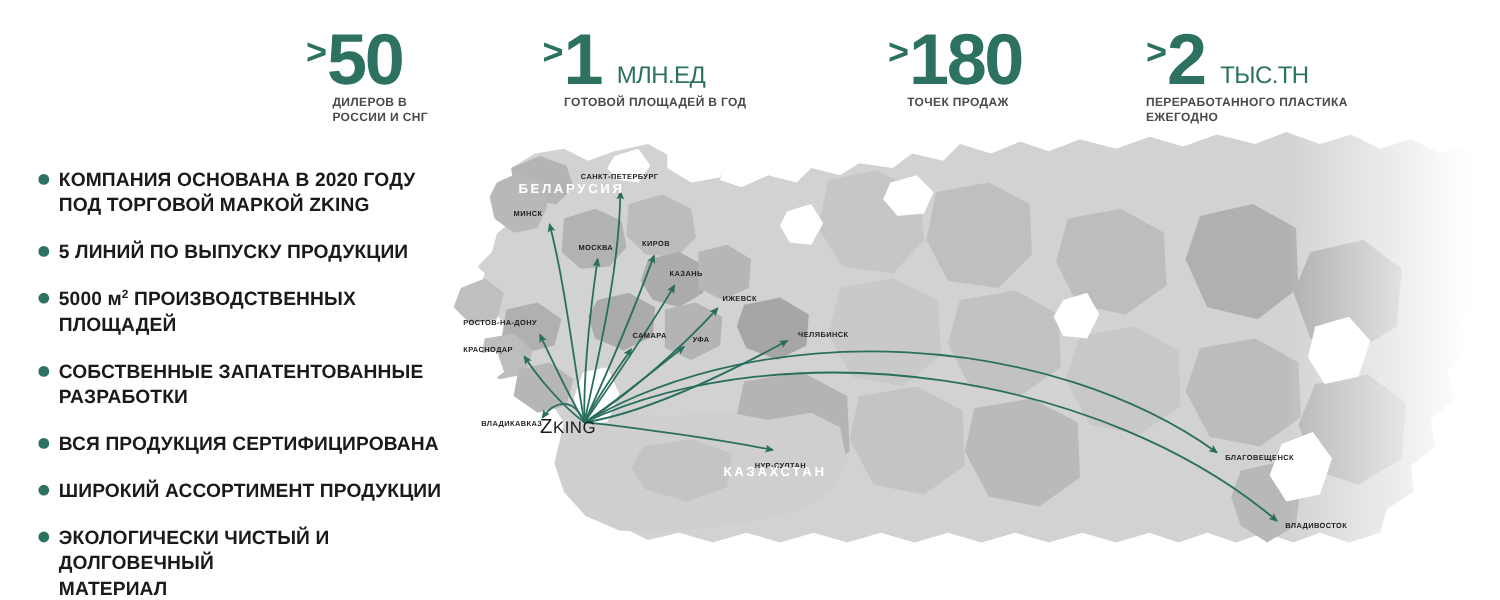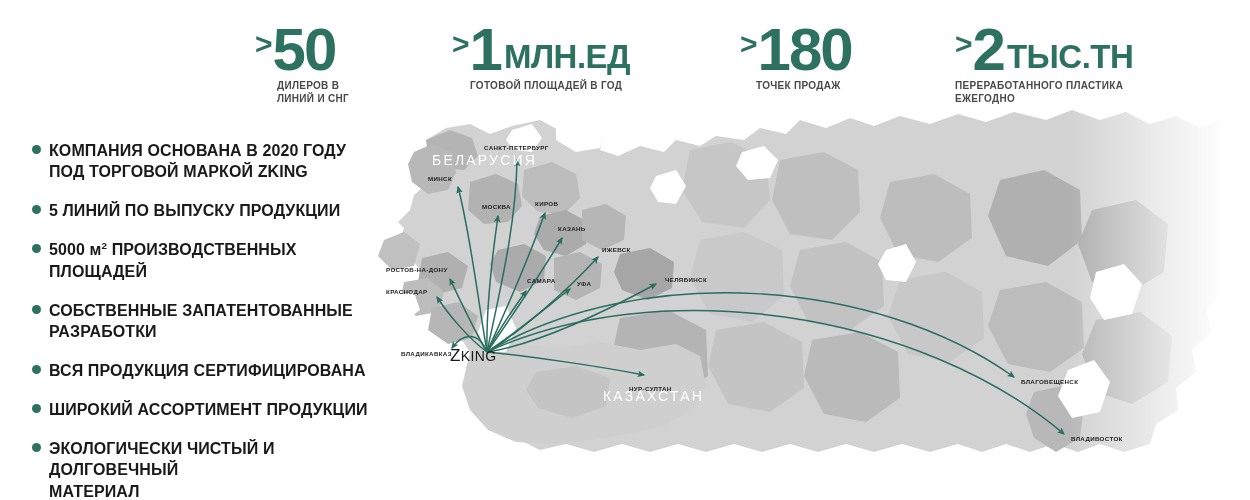--- a/index.html
+++ b/index.html
@@ -48,27 +48,27 @@
   }
   .stat-num {
     color: #2d7161;
     font-size: 60px;
     font-weight: 700;
     line-height: 0.85;
     letter-spacing: -2px;
   }
   .stat-unit {
     color: #2d7161;
-    font-size: 33px;
-    font-weight: 700;
+    font-size: 20px;
+    font-weight: 400;
     line-height: 1;
     letter-spacing: -0.5px;
     position: relative;
     top: -2px;
-    margin-left: 3px;
+    margin-left: 13px;
   }
   .stat-caption {
     color: #4a4a4a;
     font-size: 10px;
     font-weight: 700;
     line-height: 1.25;
     letter-spacing: 0.3px;
     margin-top: 5px;
     white-space: pre-line;
   }
@@ -116,22 +116,22 @@
     position: absolute;
     font-size: 6.2px;
     font-weight: 700;
     letter-spacing: 0.35px;
     color: #1e1e1e;
     white-space: nowrap;
     z-index: 4;
   }
   .region-label {
     position: absolute;
-    font-size: 14px;
-    font-weight: 400;
+    font-size: 11px;
+    font-weight: 700;
     letter-spacing: 2.2px;
     color: #ffffff;
     white-space: nowrap;
     z-index: 4;
   }
   #hub-label {
     position: absolute;
     left: 450px; top: 346px;
     font-size: 14px;
     font-weight: 400;
@@ -282,21 +282,21 @@
 
 <div id="stats-row">
 
   <div class="stat-block" id="stat-dealers">
     <div class="stat-top">
       <span class="stat-gt">&gt;</span>
       <span class="stat-num">50</span>
       <span class="stat-unit"></span>
     </div>
     <div class="stat-caption">ДИЛЕРОВ В
-ЛИНИЙ И СНГ</div>
+РОССИИ И СНГ</div>
   </div>
 
   <div class="stat-block" id="stat-output">
     <div class="stat-top">
       <span class="stat-gt">&gt;</span>
       <span class="stat-num">1</span>
       <span class="stat-unit">МЛН.ЕД</span>
     </div>
     <div class="stat-caption">ГОТОВОЙ ПЛОЩАДЕЙ В ГОД</div>
   </div>

